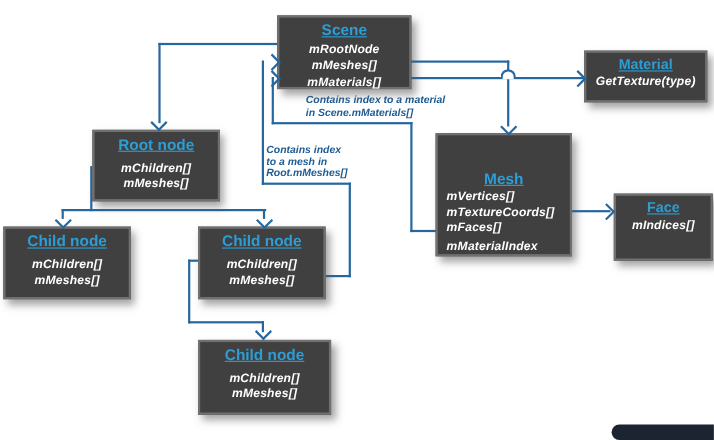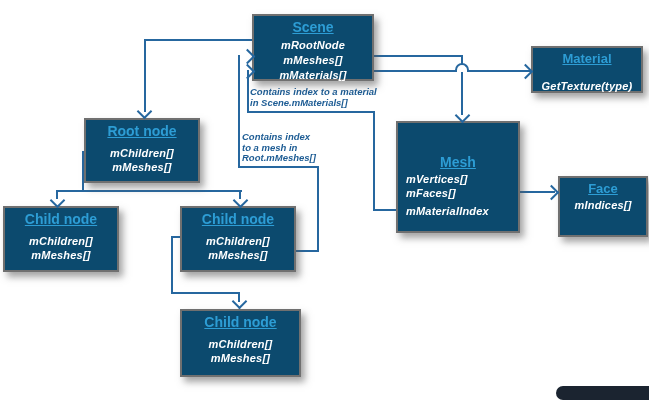--- a/index.html
+++ b/index.html
@@ -6,21 +6,21 @@
   body{
     width:649px;height:400px;position:relative;overflow:hidden;
     background:#ffffff;
     font-family:"Liberation Sans", sans-serif;
   }
   .stage{position:absolute;left:0;top:0;width:649px;height:400px;}
 
   
   .node{
     position:absolute;box-sizing:border-box;z-index:2;
-    background:#0c4a6e;border:2px solid #707070;
+    background:#404040;border:2px solid #707070;
     box-shadow:4px 5px 7px rgba(90,90,90,.55);
     color:#ffffff;text-align:center;padding-top:2px;
   }
   .node-title{
     font-size:14px;line-height:18px;font-weight:bold;
     color:#2d9dd5;text-decoration:underline;margin-bottom:2px;
   }
   .node-item{
     font-size:11px;line-height:15px;font-weight:bold;font-style:italic;
     letter-spacing:.2px;white-space:nowrap;
@@ -31,21 +31,21 @@
   #box-scene   {left:252px;top:14px; width:122px;height:67px;}
   #box-material{left:531px;top:46px; width:112px;height:47px;}
   #box-root    {left:84px; top:118px;width:116px;height:65px;}
   #box-mesh    {left:396px;top:121px;width:124px;height:112px;text-align:left;}
   #box-mesh .node-title{text-align:center;margin-top:28px;}
   #box-mesh .node-item{padding-left:8px;line-height:13.8px;}
   #box-mesh .node-item.last{margin-top:4px;}
   #box-face    {left:558px;top:176px;width:90px; height:61px;}
   #box-face .node-title{font-size:13px;line-height:17px;}
   #box-face .node-item{line-height:13px;}
-  #box-material .node-title{font-size:13px;line-height:18px;margin-bottom:12px;}
+  #box-material .node-title{font-size:13px;line-height:18px;margin-bottom:0;}
   #box-material .node-item{line-height:13px;}
   #box-child1  {left:3px;  top:206px;width:116px;height:66px;}
   #box-child2  {left:180px;top:206px;width:116px;height:66px;}
   #box-child3  {left:180px;top:309px;width:121px;height:68px;}
 
   
   .seg{position:absolute;background:#26679f;z-index:1;}
   .arr{position:absolute;width:9px;height:9px;z-index:3;
        border-left:2px solid #26679f;border-bottom:2px solid #26679f;background:transparent;}
   .arr-down {transform:rotate(-45deg);}
@@ -56,21 +56,21 @@
     border-top:2px solid #26679f;border-left:2px solid #26679f;border-right:2px solid #26679f;
     border-radius:7px 7px 0 0;
   }
 
   
   .annotation{
     position:absolute;z-index:2;color:#1d5c94;
     font-size:9.5px;line-height:10.5px;font-weight:bold;font-style:italic;
     white-space:nowrap;
   }
-  #ann-material{left:250px;top:87px;}
+  #ann-material{left:250px;top:87px;padding-left:28px;}
   #ann-mesh    {left:242px;top:132px;}
 
   
   #bottom-bar{
     position:absolute;left:556px;top:386px;width:93px;height:14px;
     background:#1b2430;border-radius:7px 0 0 7px;z-index:4;
   }
 </style>
 </head>
 <body>
@@ -141,20 +141,21 @@
 
   <div class="node gap-title" id="box-root">
     <div class="node-title">Root node</div>
     <div class="node-item">mChildren[]</div>
     <div class="node-item">mMeshes[]</div>
   </div>
 
   <div class="node" id="box-mesh">
     <div class="node-title">Mesh</div>
     <div class="node-item">mVertices[]</div>
+    <div class="node-item">mTextureCoords[]</div>
     <div class="node-item">mFaces[]</div>
     <div class="node-item last">mMaterialIndex</div>
   </div>
 
   <div class="node" id="box-face">
     <div class="node-title">Face</div>
     <div class="node-item">mIndices[]</div>
   </div>
 
   <div class="node gap-title" id="box-child1">

